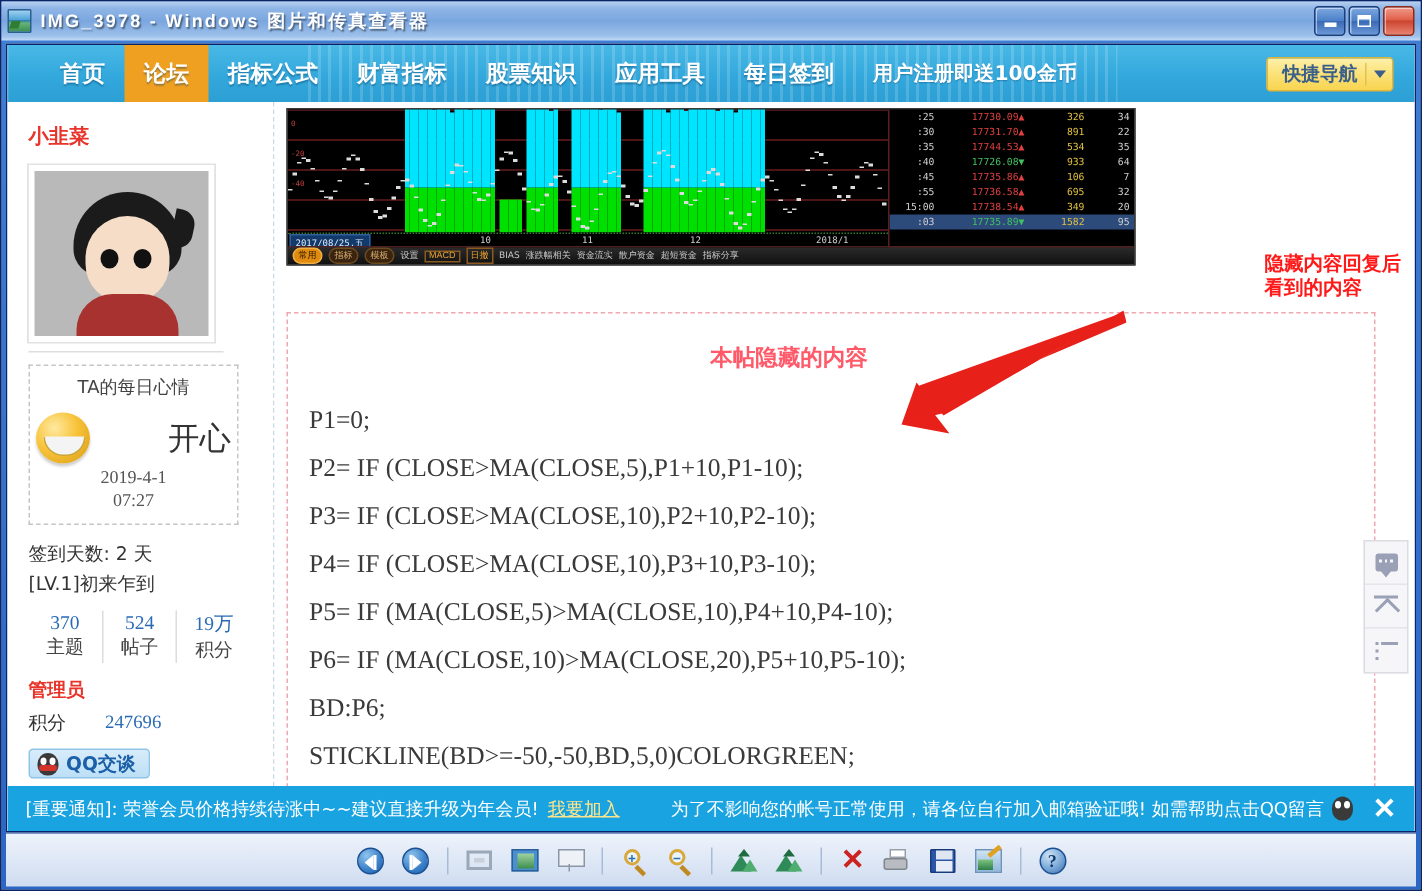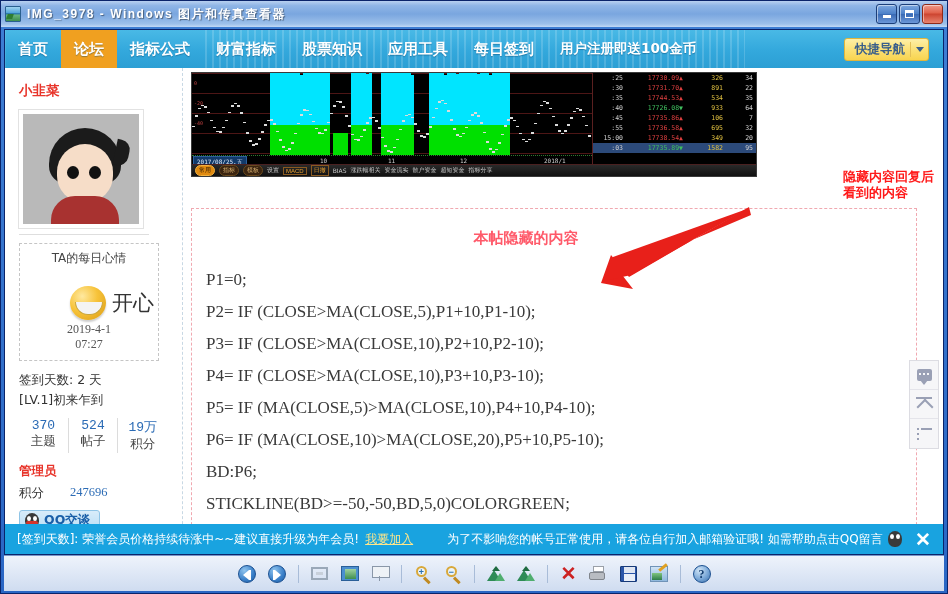--- a/index.html
+++ b/index.html
@@ -78,21 +78,21 @@
     position:absolute; inset:0;
     background:
       linear-gradient(90deg, rgba(255,255,255,.10) 0 1px, transparent 1px 5px),
       linear-gradient(180deg,#49b9e6 0%,#33a8dc 55%,#2c9fd4 100%);
     opacity:1;
   }
   .navbar .navbg:after{
     content:""; position:absolute; left:200px; top:0; width:540px; height:100%;
     background:repeating-linear-gradient(90deg, rgba(255,255,255,.16) 0 2px, rgba(0,0,0,0) 2px 7px);
   }
-  .nav-items{ position:relative; display:flex; align-items:stretch; z-index:2;}
+  .nav-items{ position:relative; display:flex; align-items:stretch; z-index:2;padding-left:22px;}
   .nav-item{
     display:flex;align-items:center; padding:0 13px;
     color:#ffffff; font-size:15px; font-weight:bold; white-space:nowrap;
     font-family:"DejaVu Sans","Liberation Sans",sans-serif;
     text-shadow:0 1px 1px rgba(0,60,100,.4);
   }
   .nav-item.active{ background:#f0a020; }
   .nav-item.small{ font-size:13.5px; }
   .nav-right{ position:relative; margin-left:auto; display:flex;align-items:center; padding-right:14px; z-index:2;}
   .quicknav{
@@ -147,40 +147,40 @@
     position:absolute; left:28px; bottom:0; width:68px;height:28px;
     background:#a83230; border-radius:24px 24px 0 0;
   }
   .av-neck{position:absolute;left:54px;top:82px;width:16px;height:10px;background:#f0cdb4;}
   .sb-divider{ height:1px; background:#dedede; margin:6px 0 8px 0; width:130px;}
   .mood{
     border:1px dashed #c5c5c5; width:140px; padding:6px 4px 8px 4px;
     text-align:center; margin-bottom:11px;
   }
   .mood-title{ font-size:12px;color:#444; font-family:"DejaVu Sans","Liberation Sans",sans-serif;}
-  .mood-row{ display:flex; align-items:center; justify-content:flex-end; gap:6px; margin-top:19px;}
+  .mood-row{ display:flex; align-items:center; justify-content:space-between; gap:6px; margin-top:8px;}
   .mood-emoji{
     width:36px;height:34px;border-radius:50%;
     background:radial-gradient(circle at 34% 30%, #ffe9a0 0%, #f7c33a 45%, #d99a12 100%);
     position:relative; box-shadow:0 2px 2px rgba(0,0,0,.2);
   }
   .mood-emoji:after{
     content:""; position:absolute; left:5px; bottom:5px; width:26px;height:12px;
     background:#f4f4f4; border-radius:0 0 14px 14px; border:1px solid #c9a53c; border-top:none;
   }
   .mood-text{ font-size:21px; color:#333; font-family:"DejaVu Sans","Liberation Sans",sans-serif;}
   .mood-date{ font-size:12px; color:#555; margin-top:2px; font-family:"Liberation Serif",serif;}
   .mood-time{ font-size:12px; color:#555; font-family:"Liberation Serif",serif;}
   .sb-line{ font-size:12.5px; color:#333; margin:3px 0; font-family:"DejaVu Sans","Liberation Sans",sans-serif;}
   .stats{
     display:flex; margin:9px 0 10px 0; width:148px;
   }
   .stat{ flex:1; text-align:center; border-right:1px solid #dcdcdc;}
   .stat:last-child{border-right:none;}
-  .stat-n{ color:#2b6bb5; font-size:13px; font-family:Liberation Mono, monospace;}
+  .stat-n{ color:#2b6bb5; font-size:13px; font-family:Liberation Serif, serif;}
   .stat-l{ color:#444; font-size:12.5px; font-family:"DejaVu Sans","Liberation Sans",sans-serif;}
   .role{ color:#e8342a; font-size:12.5px; font-weight:bold; margin:8px 0 5px 0;
          font-family:"DejaVu Sans","Liberation Sans",sans-serif;}
   .pts-row{ display:flex; gap:26px; font-size:12.5px; color:#333; margin-bottom:8px;}
   .pts-val{ color:#2b6bb5; font-family:"Liberation Serif",serif;}
   .qq-btn{
     display:inline-flex; align-items:center; gap:5px;
     background:linear-gradient(180deg,#d8ecfa 0%,#bcdff6 100%);
     border:1px solid #8fc4e6; border-radius:3px;
     padding:2px 9px 2px 5px; height:20px;
@@ -881,21 +881,21 @@
                   <i></i>
                   <i></i>
                 </span>
             </div>
           </div>
 
         </div>
       </div>
 
       <div class="notice">
-        <span class="notice-txt">[签到天数]: 荣誉会员价格持续待涨中~~建议直接升级为年会员!</span>
+        <span class="notice-txt">[重要通知]: 荣誉会员价格持续待涨中~~建议直接升级为年会员!</span>
         <a class="notice-link" href="#">我要加入</a>
         <span class="notice-txt2">为了不影响您的帐号正常使用，请各位自行加入邮箱验证哦! 如需帮助点击QQ留言</span>
         <span class="notice-qq"></span>
         <span class="notice-close">✕</span>
       </div>
 
     </div>
   </div>
 
   <div class="toolbar">

